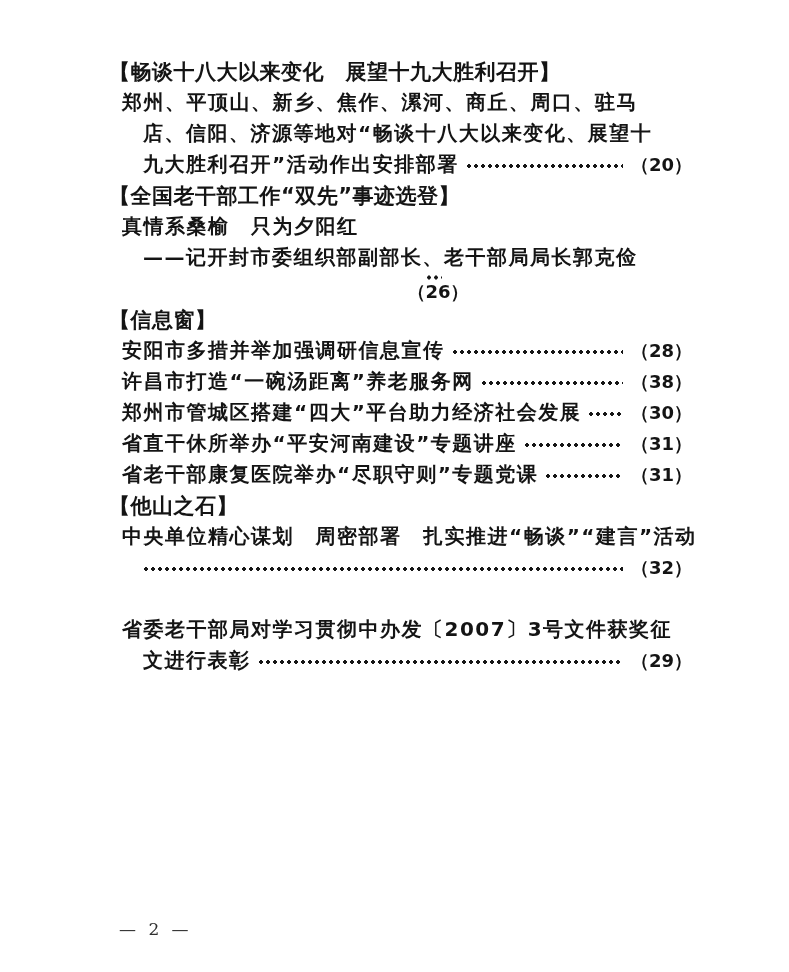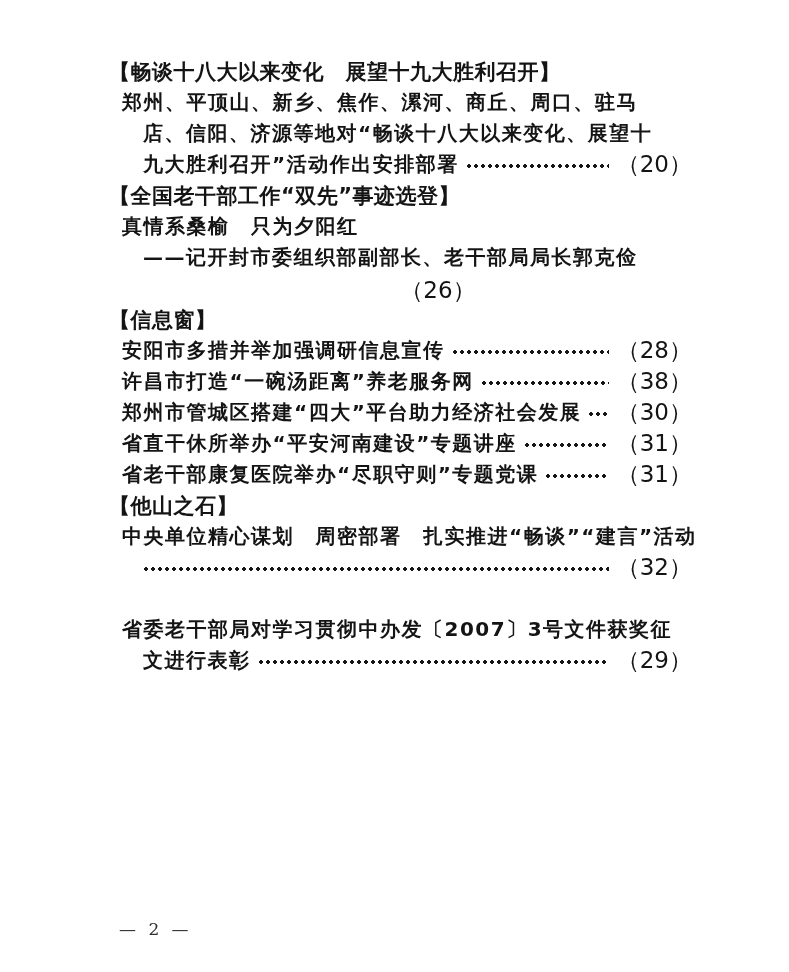--- a/index.html
+++ b/index.html
@@ -51,22 +51,22 @@
     height: 6px;
     margin: 2px 8px 0 7px;
     background-image: radial-gradient(circle 1.7px at 3px 3px, #161616 1.65px, rgba(0,0,0,0) 1.9px);
     background-size: 7px 6px;
     background-repeat: repeat-x;
     background-position: left center;
   }
   .dots-only { margin-left: 0; }
   .page-num {
     flex: 0 0 auto;
-    font-size: 23px;
-    font-weight: 400;
+    font-size: 18px;
+    font-weight: 700;
     letter-spacing: 0;
     white-space: nowrap;
   }
   .footer {
     position: absolute;
     left: 119px;
     top: 919px;
     font-family: "DejaVu Serif", serif;
     font-size: 17px;
     font-weight: 400;

